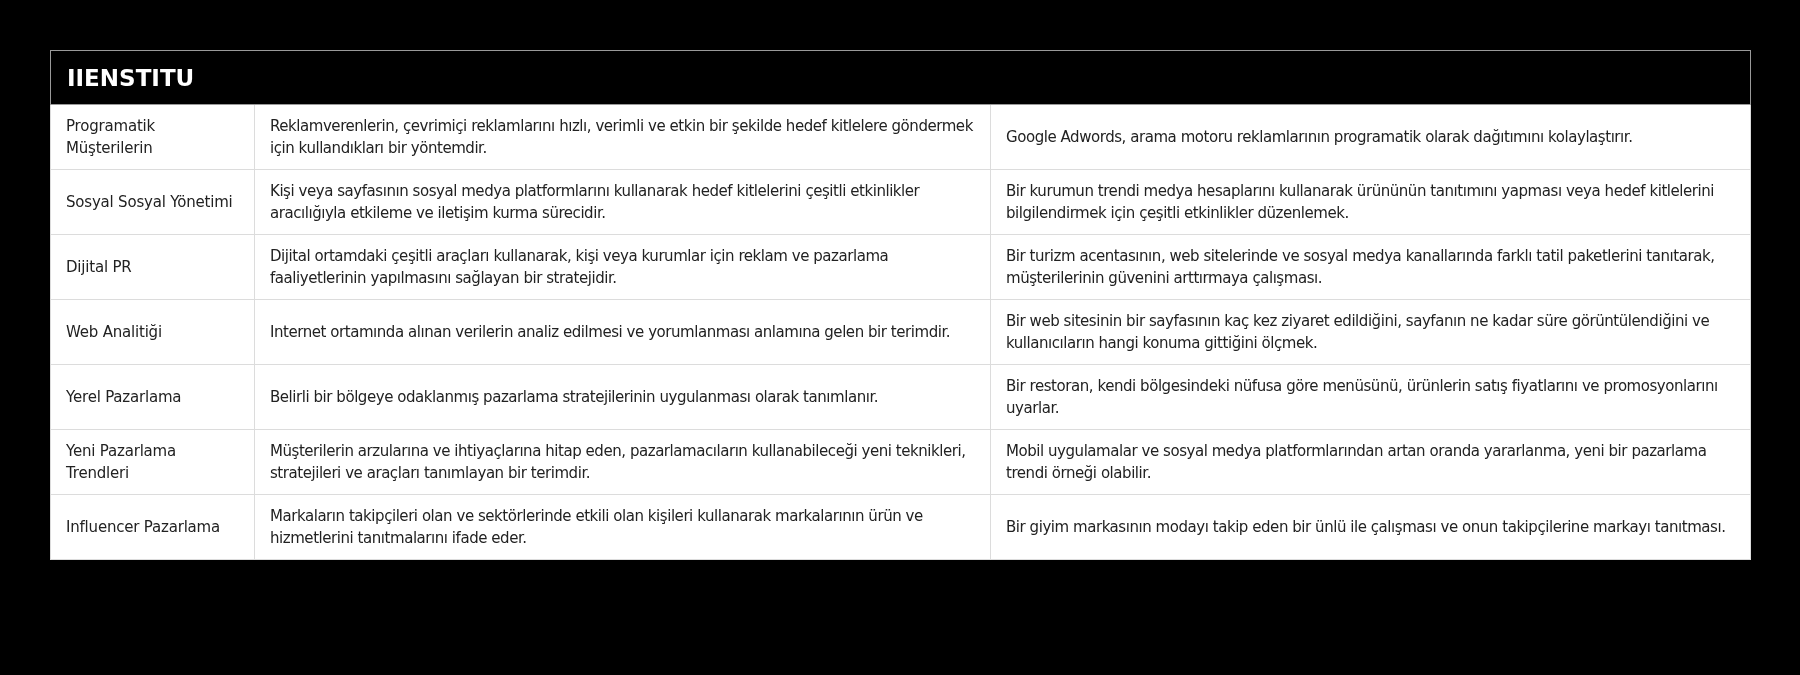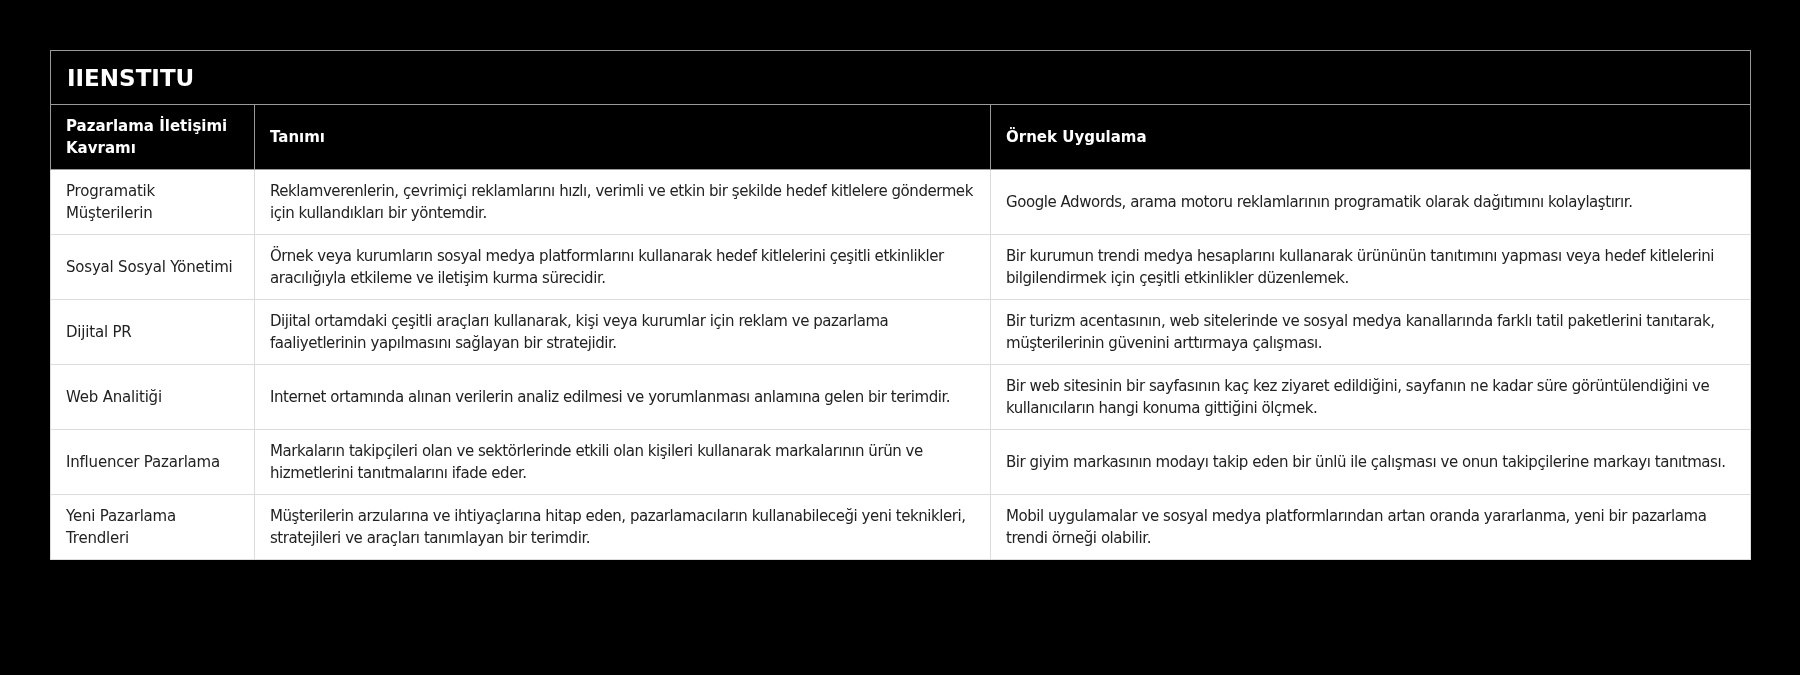--- a/index.html
+++ b/index.html
@@ -71,52 +71,52 @@
   <table>
     <colgroup>
       <col class="c1">
         <col class="c2">
         <col class="c3">
     </colgroup>
     <thead>
       <tr>
         <th class="title-cell" colspan="3">IIENSTITU</th>
       </tr>
-      <tr>
-        <th class="col-head">Pazarlama İletişimi Kavramı</th>
-        <th class="col-head">Tanımı</th>
-        <th class="col-head">Örnek Uygulama</th>
-      </tr>
     </thead>
     <tbody>
       <tr>
         <td class="c1">Programatik Müşterilerin</td>
         <td class="c2">Reklamverenlerin, çevrimiçi reklamlarını hızlı, verimli ve etkin bir şekilde hedef kitlelere göndermek için kullandıkları bir yöntemdir.</td>
         <td class="c3">Google Adwords, arama motoru reklamlarının programatik olarak dağıtımını kolaylaştırır.</td>
       </tr>
       <tr>
         <td class="c1">Sosyal Sosyal Yönetimi</td>
-        <td class="c2">Örnek veya kurumların sosyal medya platformlarını kullanarak hedef kitlelerini çeşitli etkinlikler aracılığıyla etkileme ve iletişim kurma sürecidir.</td>
+        <td class="c2">Kişi veya sayfasının sosyal medya platformlarını kullanarak hedef kitlelerini çeşitli etkinlikler aracılığıyla etkileme ve iletişim kurma sürecidir.</td>
         <td class="c3">Bir kurumun trendi medya hesaplarını kullanarak ürününün tanıtımını yapması veya hedef kitlelerini bilgilendirmek için çeşitli etkinlikler düzenlemek.</td>
       </tr>
       <tr>
         <td class="c1">Dijital PR</td>
         <td class="c2">Dijital ortamdaki çeşitli araçları kullanarak, kişi veya kurumlar için reklam ve pazarlama faaliyetlerinin yapılmasını sağlayan bir stratejidir.</td>
         <td class="c3">Bir turizm acentasının, web sitelerinde ve sosyal medya kanallarında farklı tatil paketlerini tanıtarak, müşterilerinin güvenini arttırmaya çalışması.</td>
       </tr>
       <tr>
         <td class="c1">Web Analitiği</td>
         <td class="c2">Internet ortamında alınan verilerin analiz edilmesi ve yorumlanması anlamına gelen bir terimdir.</td>
         <td class="c3">Bir web sitesinin bir sayfasının kaç kez ziyaret edildiğini, sayfanın ne kadar süre görüntülendiğini ve kullanıcıların hangi konuma gittiğini ölçmek.</td>
       </tr>
       <tr>
-        <td class="c1">Influencer Pazarlama</td>
-        <td class="c2">Markaların takipçileri olan ve sektörlerinde etkili olan kişileri kullanarak markalarının ürün ve hizmetlerini tanıtmalarını ifade eder.</td>
-        <td class="c3">Bir giyim markasının modayı takip eden bir ünlü ile çalışması ve onun takipçilerine markayı tanıtması.</td>
+        <td class="c1">Yerel Pazarlama</td>
+        <td class="c2">Belirli bir bölgeye odaklanmış pazarlama stratejilerinin uygulanması olarak tanımlanır.</td>
+        <td class="c3">Bir restoran, kendi bölgesindeki nüfusa göre menüsünü, ürünlerin satış fiyatlarını ve promosyonlarını uyarlar.</td>
       </tr>
       <tr>
         <td class="c1">Yeni Pazarlama Trendleri</td>
         <td class="c2">Müşterilerin arzularına ve ihtiyaçlarına hitap eden, pazarlamacıların kullanabileceği yeni teknikleri, stratejileri ve araçları tanımlayan bir terimdir.</td>
         <td class="c3">Mobil uygulamalar ve sosyal medya platformlarından artan oranda yararlanma, yeni bir pazarlama trendi örneği olabilir.</td>
       </tr>
+      <tr>
+        <td class="c1">Influencer Pazarlama</td>
+        <td class="c2">Markaların takipçileri olan ve sektörlerinde etkili olan kişileri kullanarak markalarının ürün ve hizmetlerini tanıtmalarını ifade eder.</td>
+        <td class="c3">Bir giyim markasının modayı takip eden bir ünlü ile çalışması ve onun takipçilerine markayı tanıtması.</td>
+      </tr>
     </tbody>
   </table>
 </div>
 
 </body></html>

